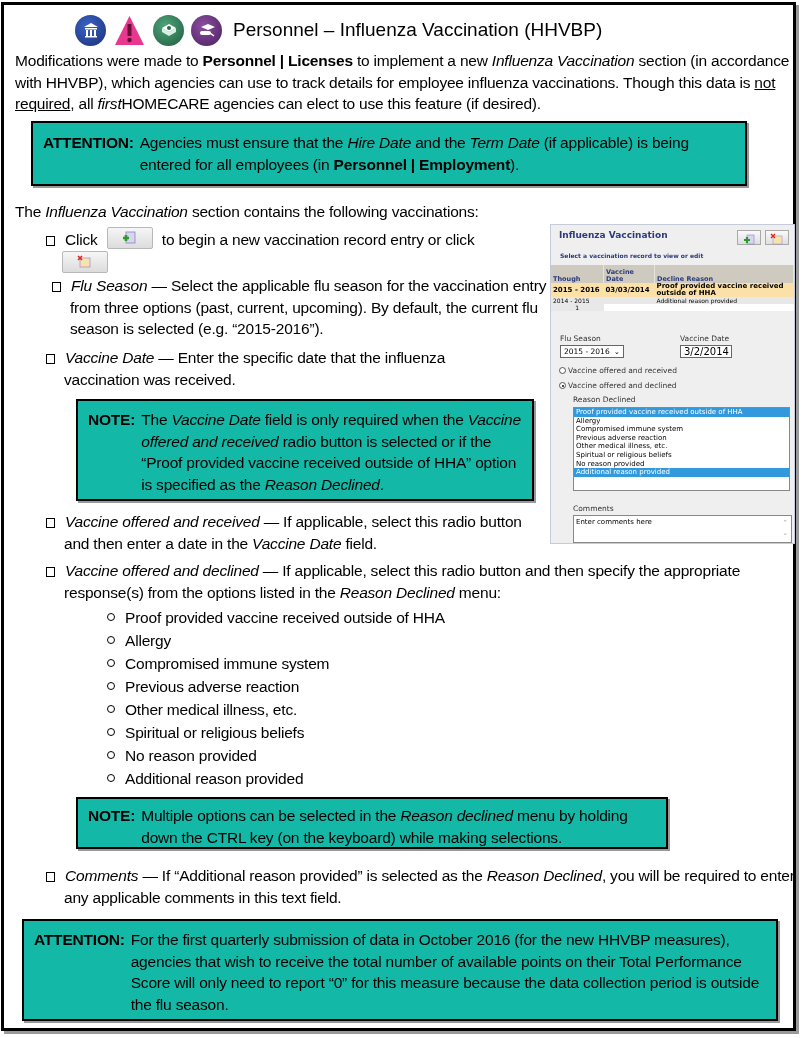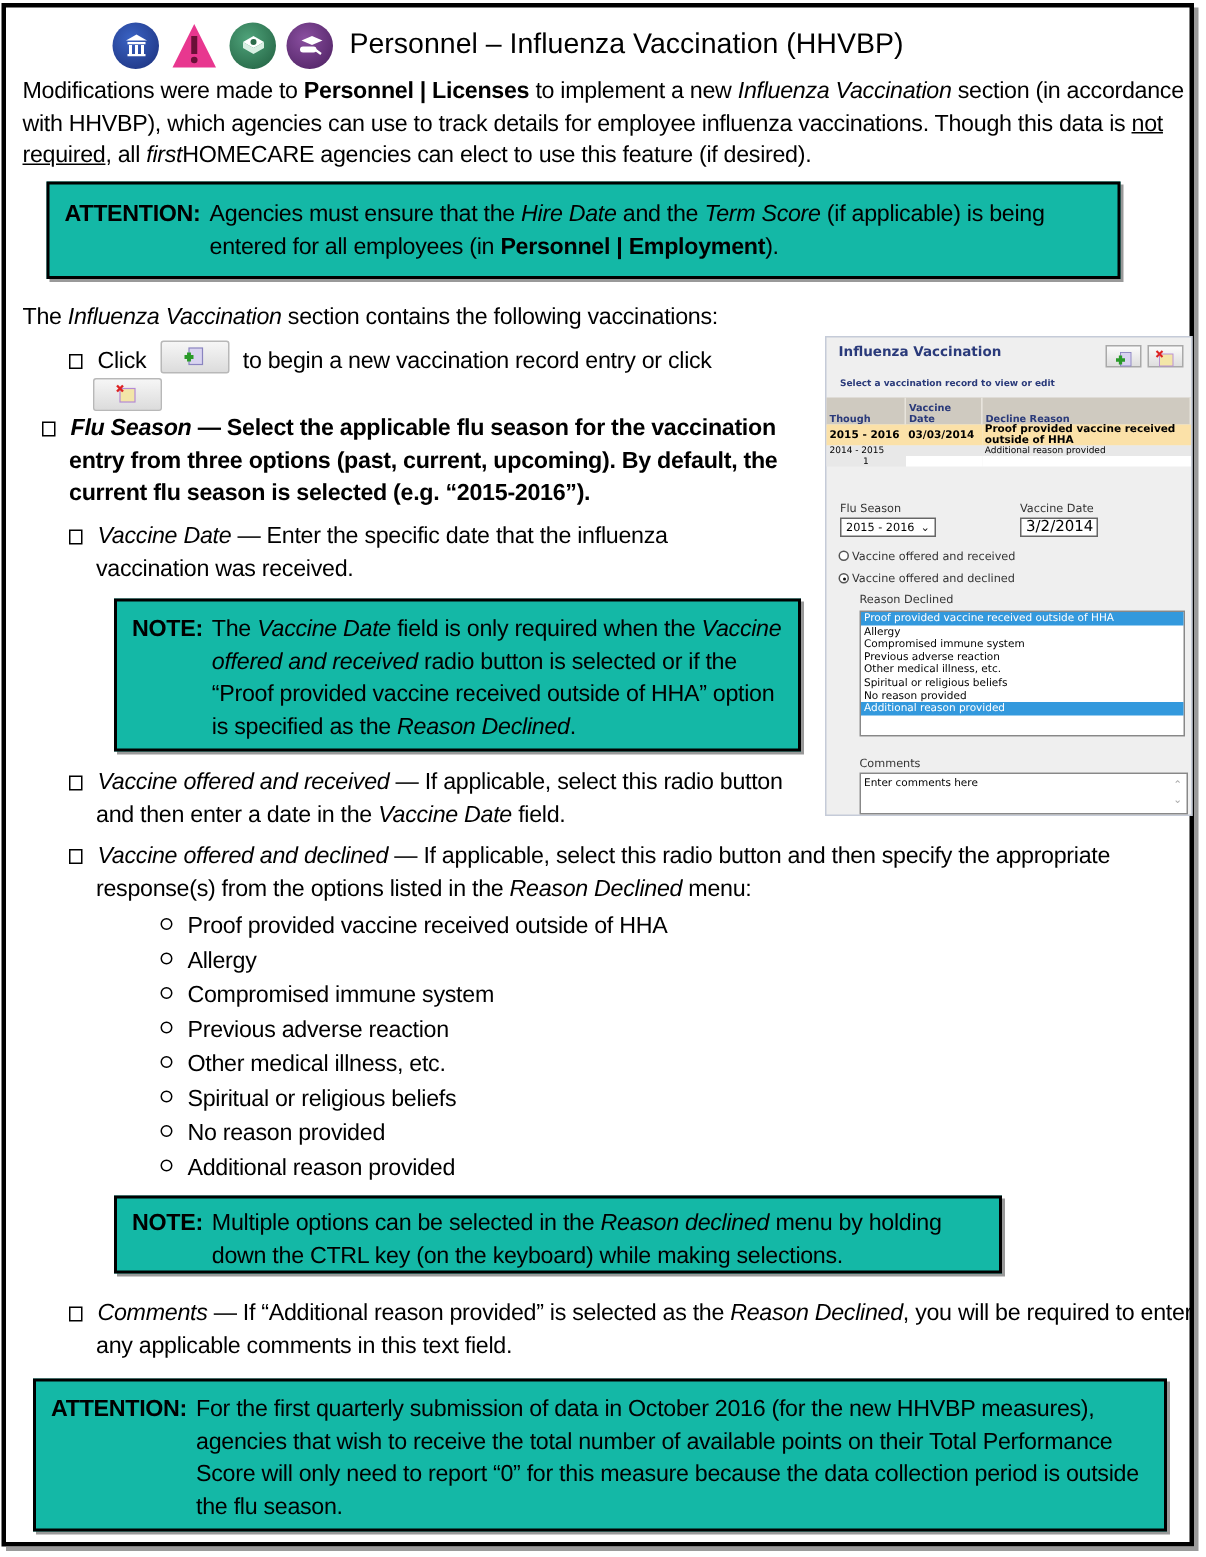--- a/index.html
+++ b/index.html
@@ -92,21 +92,21 @@
       </svg>
   </span>
   <span class="title">Personnel – Influenza Vaccination (HHVBP)</span>
 </div>
 
 <div class="intro t"><span>Modifications were made to </span><b>Personnel | Licenses</b><span> to implement a new </span><i>Influenza Vaccination</i><span> section (in accordance with HHVBP), which agencies can use to track details for employee influenza vaccinations. Though this data is </span><u>not required</u><span>, all </span><i>first</i><span>HOMECARE agencies can elect to use this feature (if desired).</span></div>
 
 <div class="box t" style="left:31px; top:121px; width:716px; height:65px; padding:9px 10px;">
   <div class="box-row">
     <span class="lbl">ATTENTION:</span>
-    <span><span>Agencies must ensure that the </span><i>Hire Date</i><span> and the </span><i>Term Score</i><span> (if applicable) is being entered for all employees (in </span><b>Personnel | Employment</b><span>).</span></span>
+    <span><span>Agencies must ensure that the </span><i>Hire Date</i><span> and the </span><i>Term Date</i><span> (if applicable) is being entered for all employees (in </span><b>Personnel | Employment</b><span>).</span></span>
   </div>
 </div>
 
 <div class="func-intro t"><span>The </span><i>Influenza Vaccination</i><span> section contains the following vaccinations:</span></div>
 
 <div class="bullet t" style="left:46px; top:227px; width:490px;">
   <span class="sq"></span><span>Click</span>
   <span class="btn-inline">
     <svg class="g" viewBox="0 0 14 13">
         <rect x="4" y="1" width="9" height="11" fill="#d9d4f0" stroke="#8a84c0" stroke-width="0.8"></rect>
@@ -115,21 +115,21 @@
   </span>
   <span>to begin a new vaccination record entry or click</span><br>
   <span style="display:inline-block;width:16px;"></span><span class="btn-inline" style="margin-left:0;">
     <svg class="g" viewBox="0 0 14 13">
         <rect x="3" y="3" width="10" height="9" fill="#f3e6a8" stroke="#b58ad4" stroke-width="0.8"></rect>
         <path d="M1 1 L5 5 M5 1 L1 5" stroke="#d22" stroke-width="1.6"></path>
       </svg>
   </span>
 </div>
 
-<div class="bullet t" style="left:28px; top:275px; width:495px; padding-left:18px; text-indent:-18px;font-weight:bold;">
+<div class="bullet t" style="left:52px; top:275px; width:495px; padding-left:18px; text-indent:-18px;">
   <span class="sq" style="text-indent:0;"></span><i>Flu Season</i><span> — Select the applicable flu season for the vaccination entry from three options (past, current, upcoming). By default, the current flu season is selected (e.g. “2015-2016”).</span>
 </div>
 
 <div class="bullet t" style="left:46px; top:347px; width:440px; padding-left:18px; text-indent:-18px;">
   <span class="sq"></span><i>Vaccine Date</i><span> — Enter the specific date that the influenza vaccination was received.</span>
 </div>
 
 <div class="box t" style="left:76px; top:399px; width:458px; height:102px; padding:8px 10px;">
   <div class="box-row">
     <span class="lbl">NOTE:</span>

